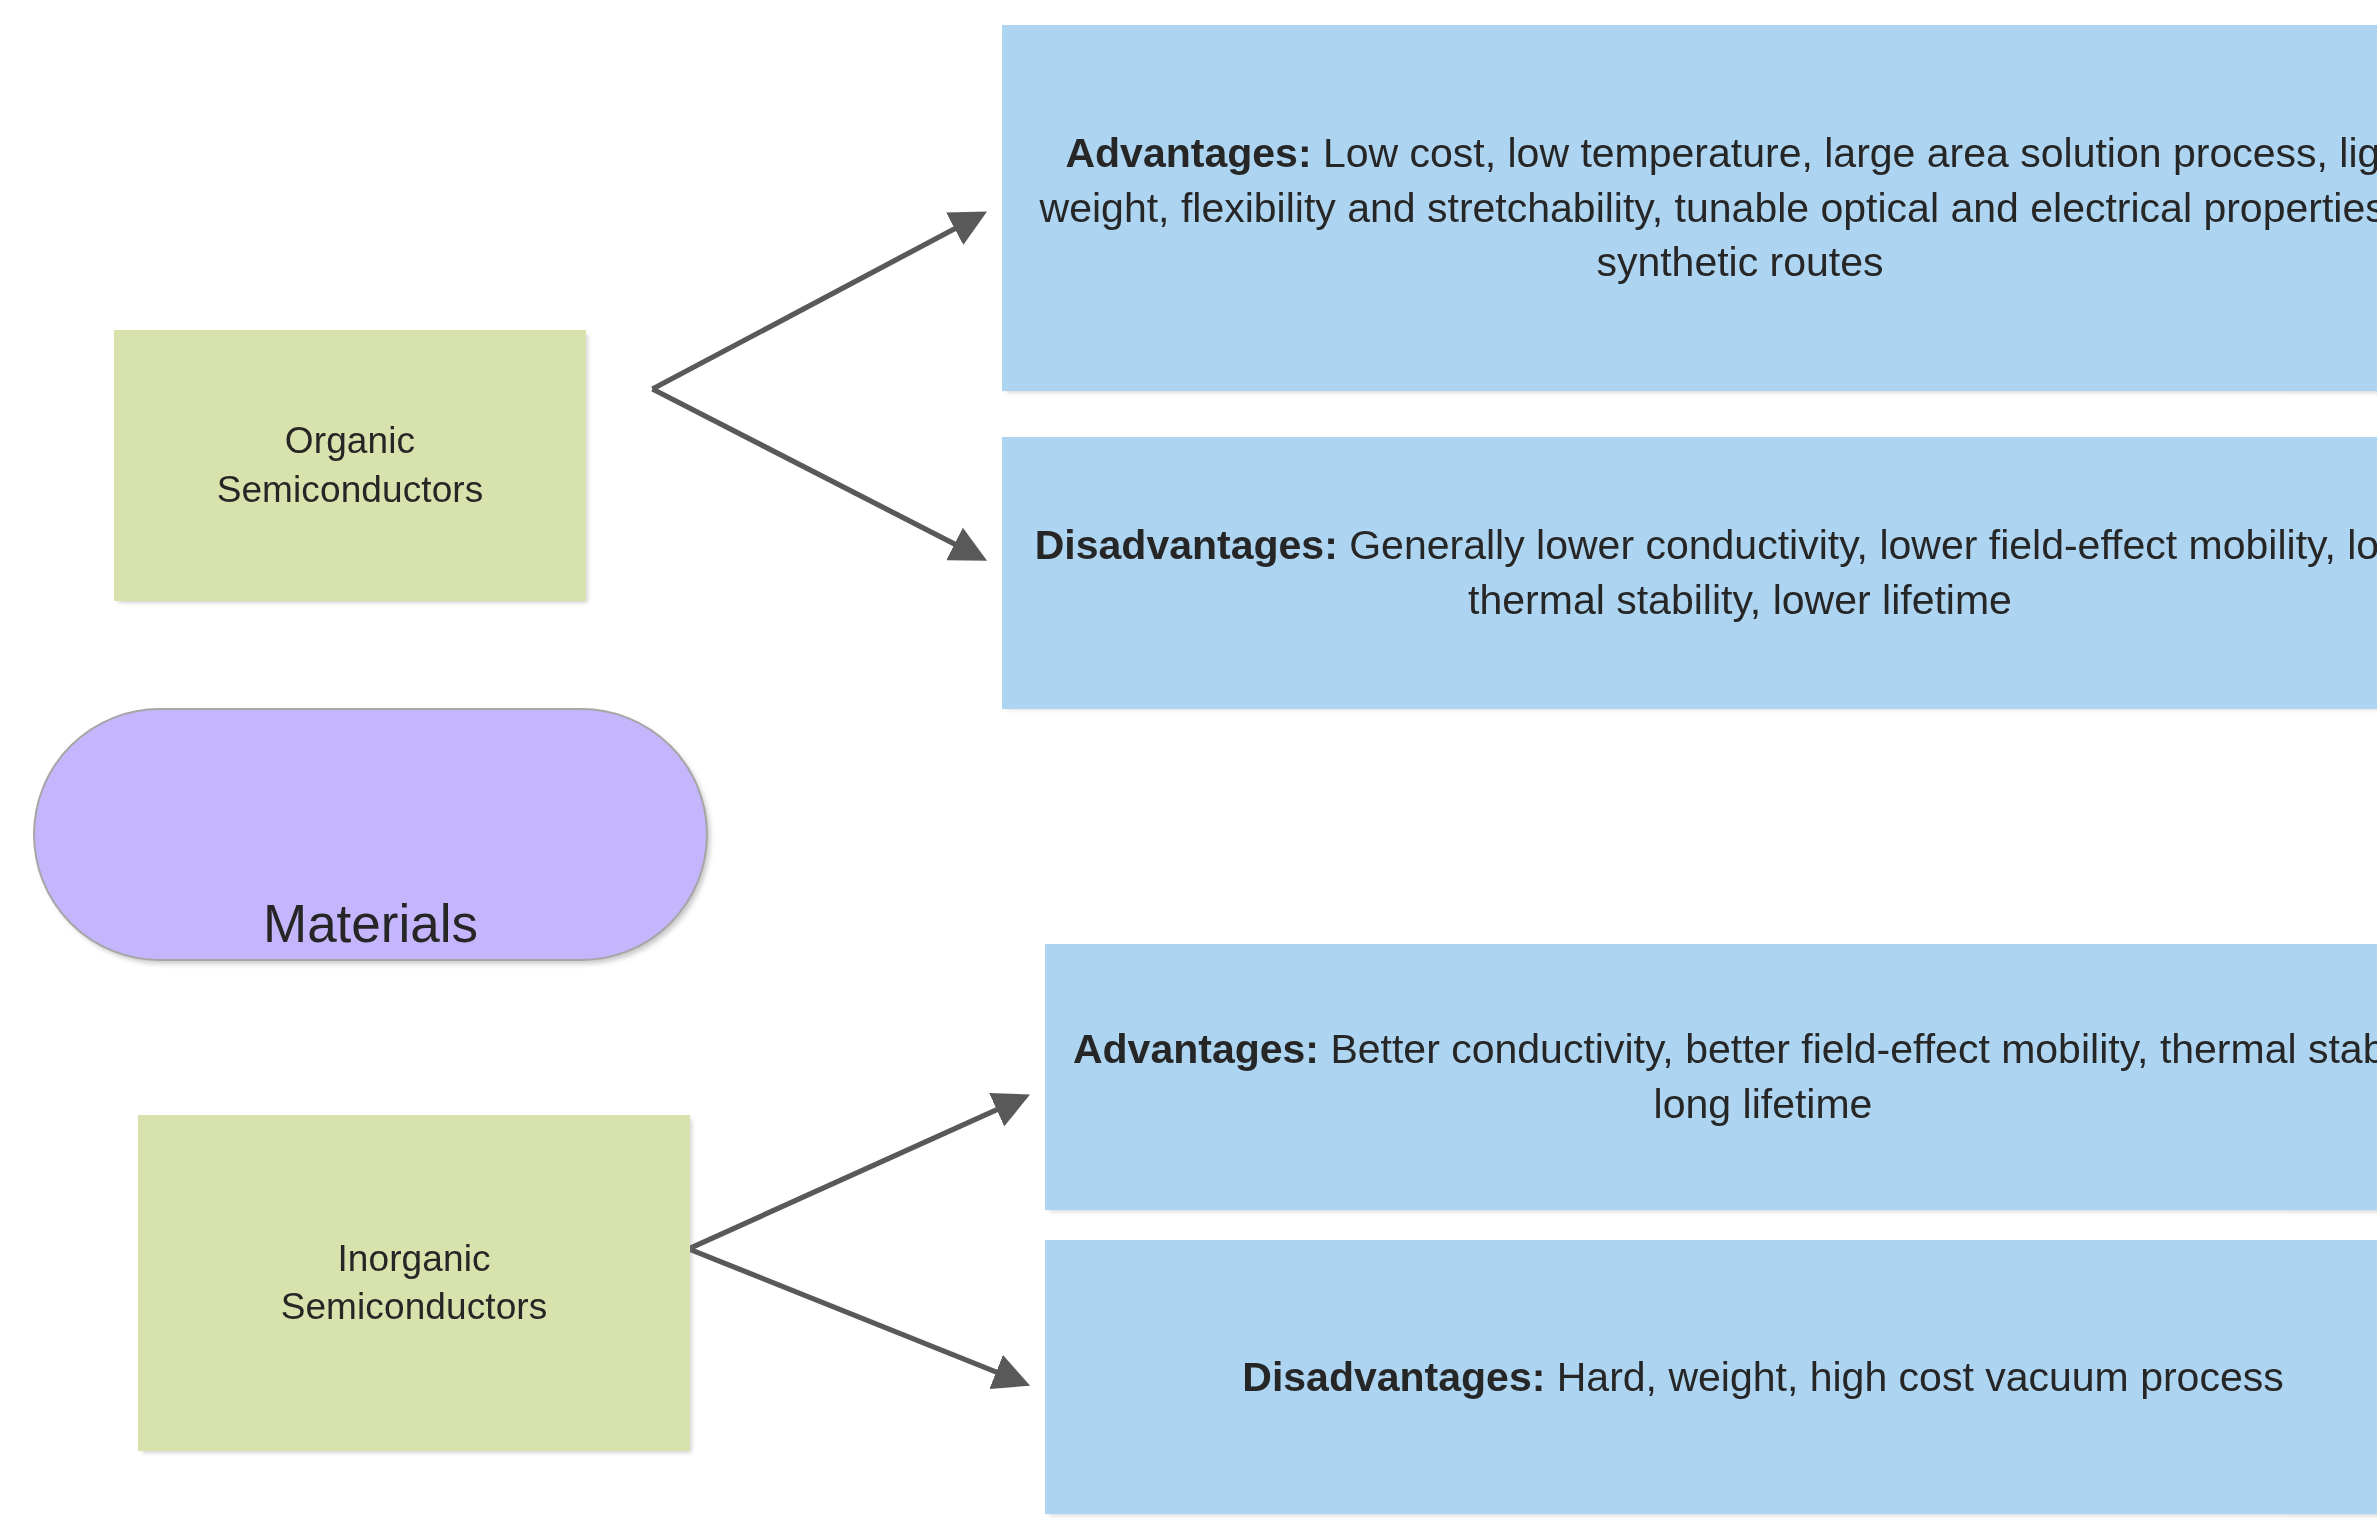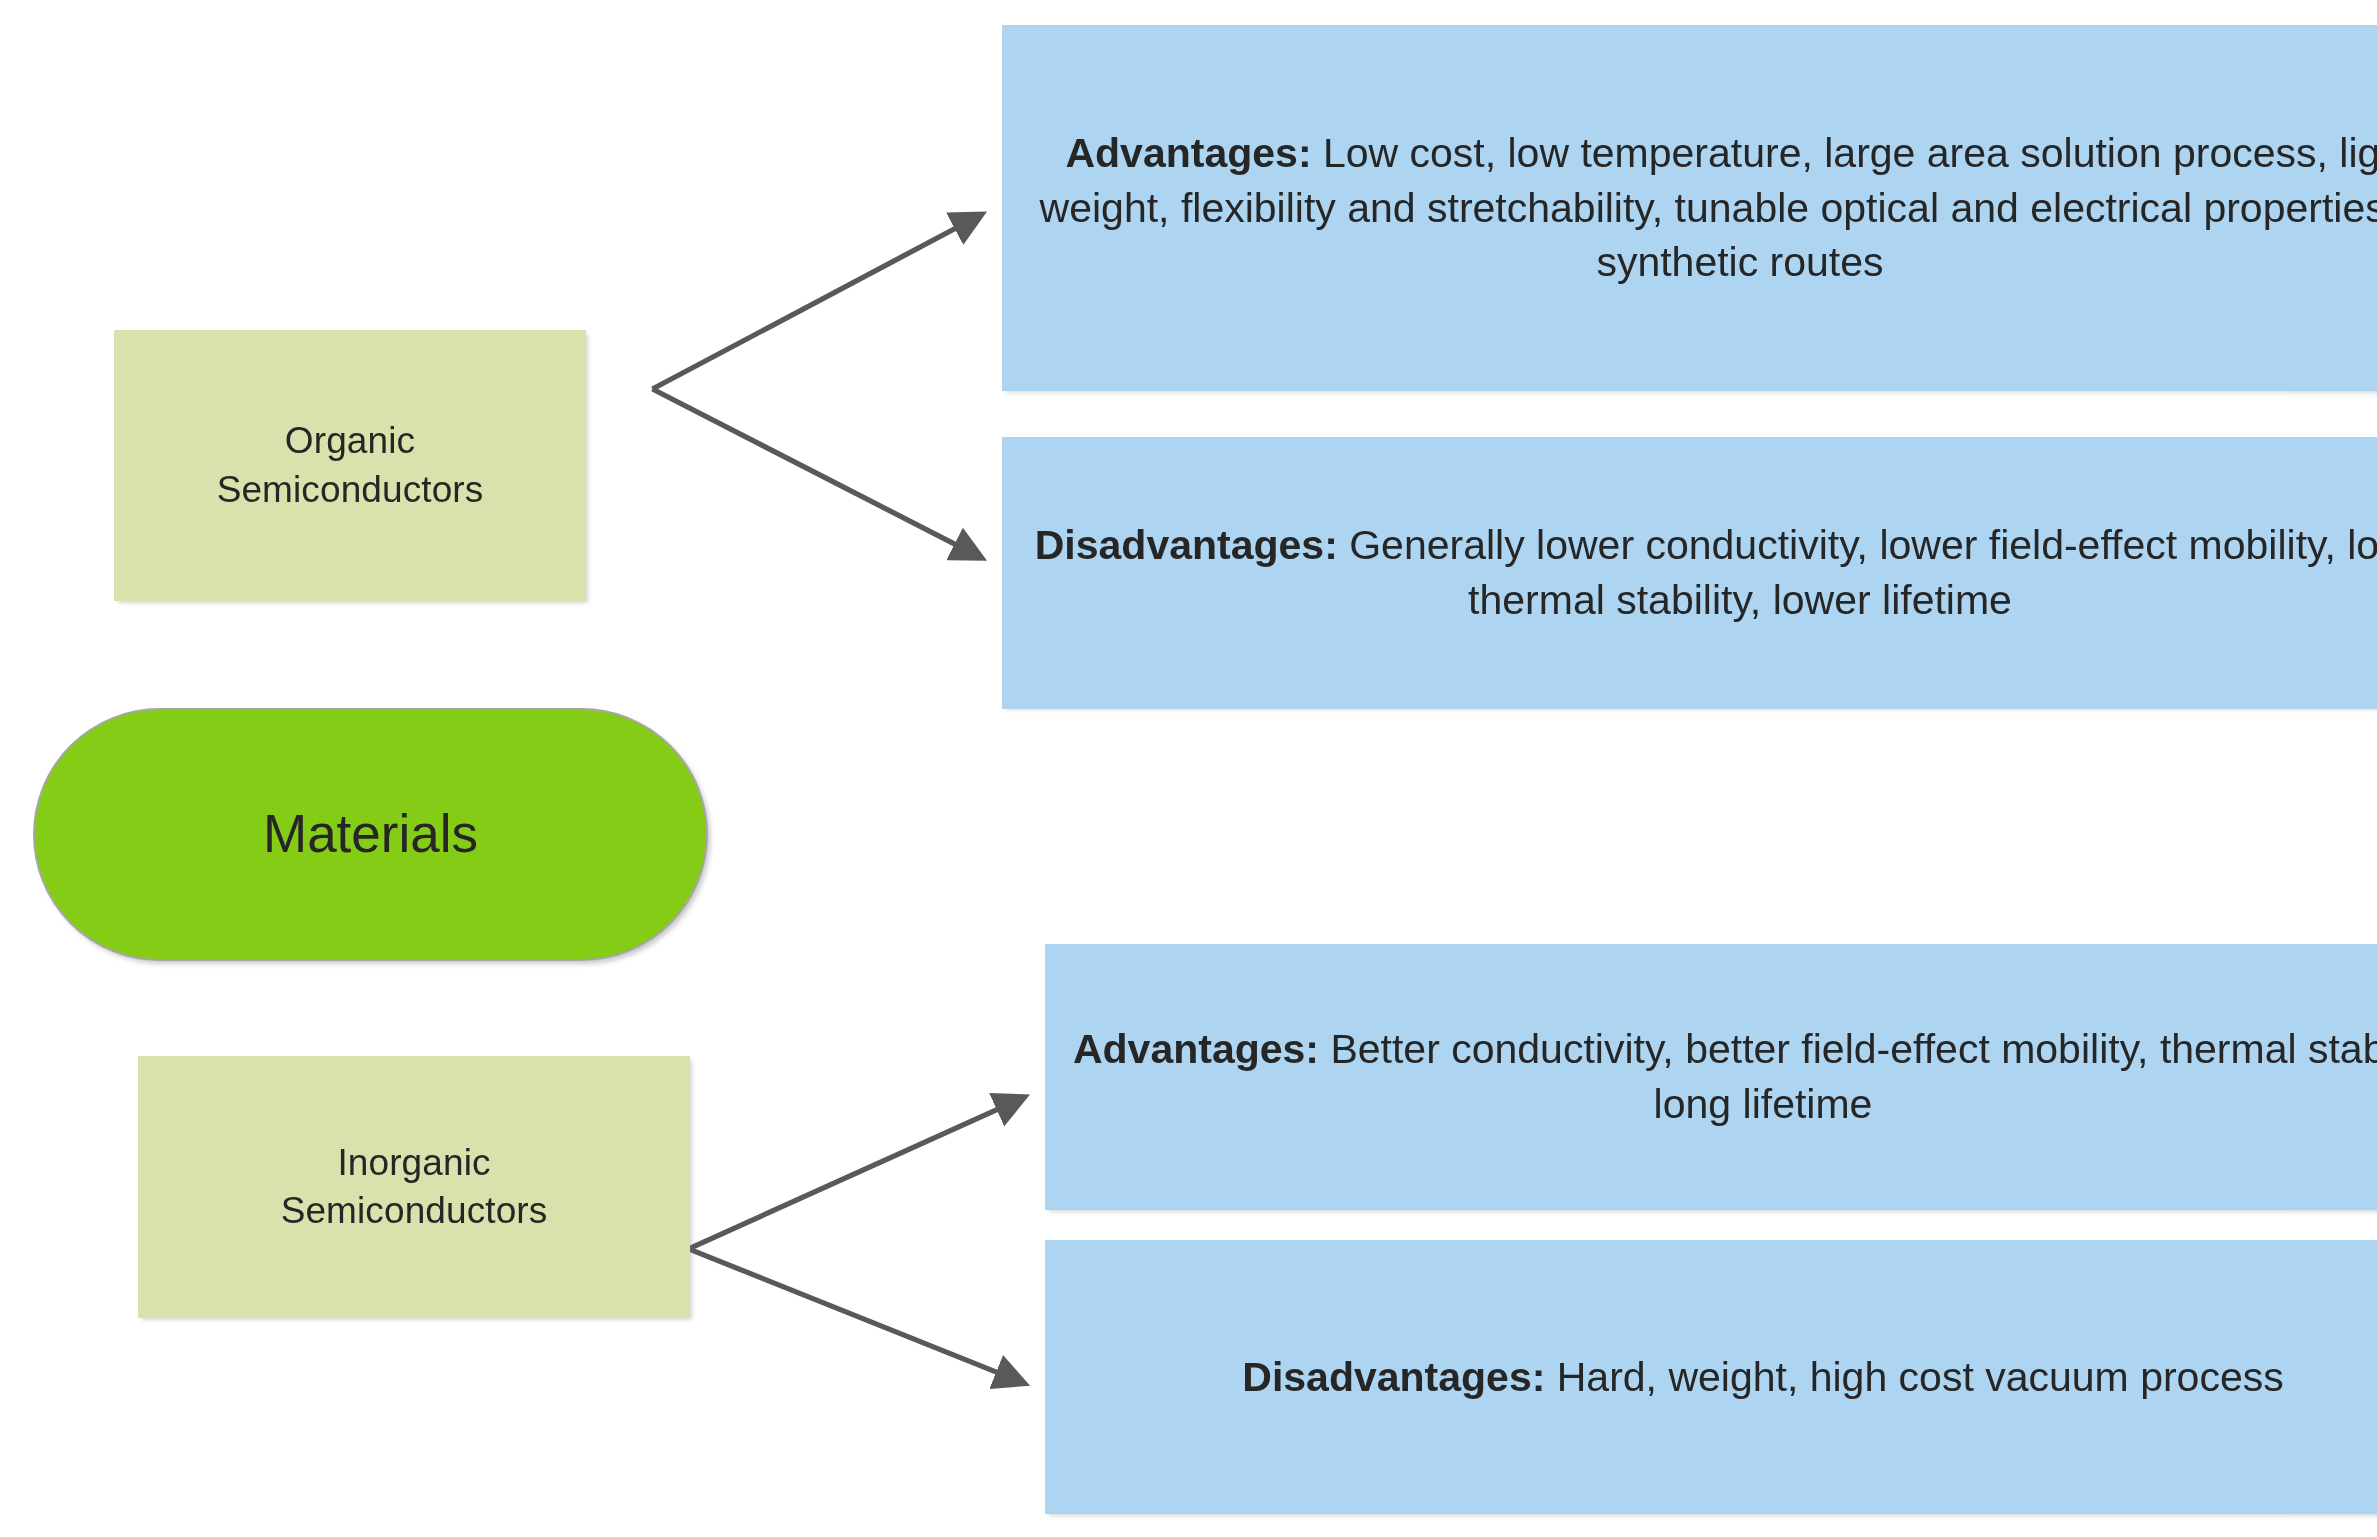--- a/index.html
+++ b/index.html
@@ -32,25 +32,26 @@
   .cat-box {
     background: #d8e2ac;
     font-size: 37px;
     letter-spacing: 0.1px;
     box-shadow: 2.9px 3.3px 4.3px -1px rgba(120,120,120,0.38);
   }
   .cat-box .label { white-space: pre-line; }
 
   
   .root-box {
-    background: #84cc16;
+    background: #c4b5fd;
     border: 2.4px solid #a6a6a6;
     border-radius: 127px;
     font-size: 53px;
     box-shadow: 3.3px 3.8px 4.8px -1px rgba(120,120,120,0.40);
+    align-items: flex-end;
   }
 
   
   .detail-box {
     background: #add4f0;
     font-size: 41px;
     line-height: 1.34;
     box-shadow: 2.4px 2.9px 4.3px -1.4px rgba(130,130,130,0.30);
   }
   .detail-box .inner {
@@ -90,21 +91,21 @@
 
   <div class="node root-box" style="left:33px; top:708px; width:675px; height:253px;">
     <span class="label">Materials</span>
   </div>
 
   <div class="node cat-box" style="left:114px; top:330px; width:472px; height:271px;">
     <span class="label">Organic
 Semiconductors</span>
   </div>
 
-  <div class="node cat-box" style="left:138px; top:1056px; width:552px; height:262px;">
+  <div class="node cat-box" style="left:138px; top:1115px; width:552px; height:336px;">
     <span class="label">Inorganic
 Semiconductors</span>
   </div>
 
   <div class="node detail-box" style="left:1002px; top:25px; width:1476px; height:366px;">
     <div class="inner">
       <b>Advantages:</b><span> Low cost, low temperature, large area solution process, light weight, flexibility and stretchability, tunable optical and electrical properties by synthetic routes</span>
     </div>
   </div>
 

